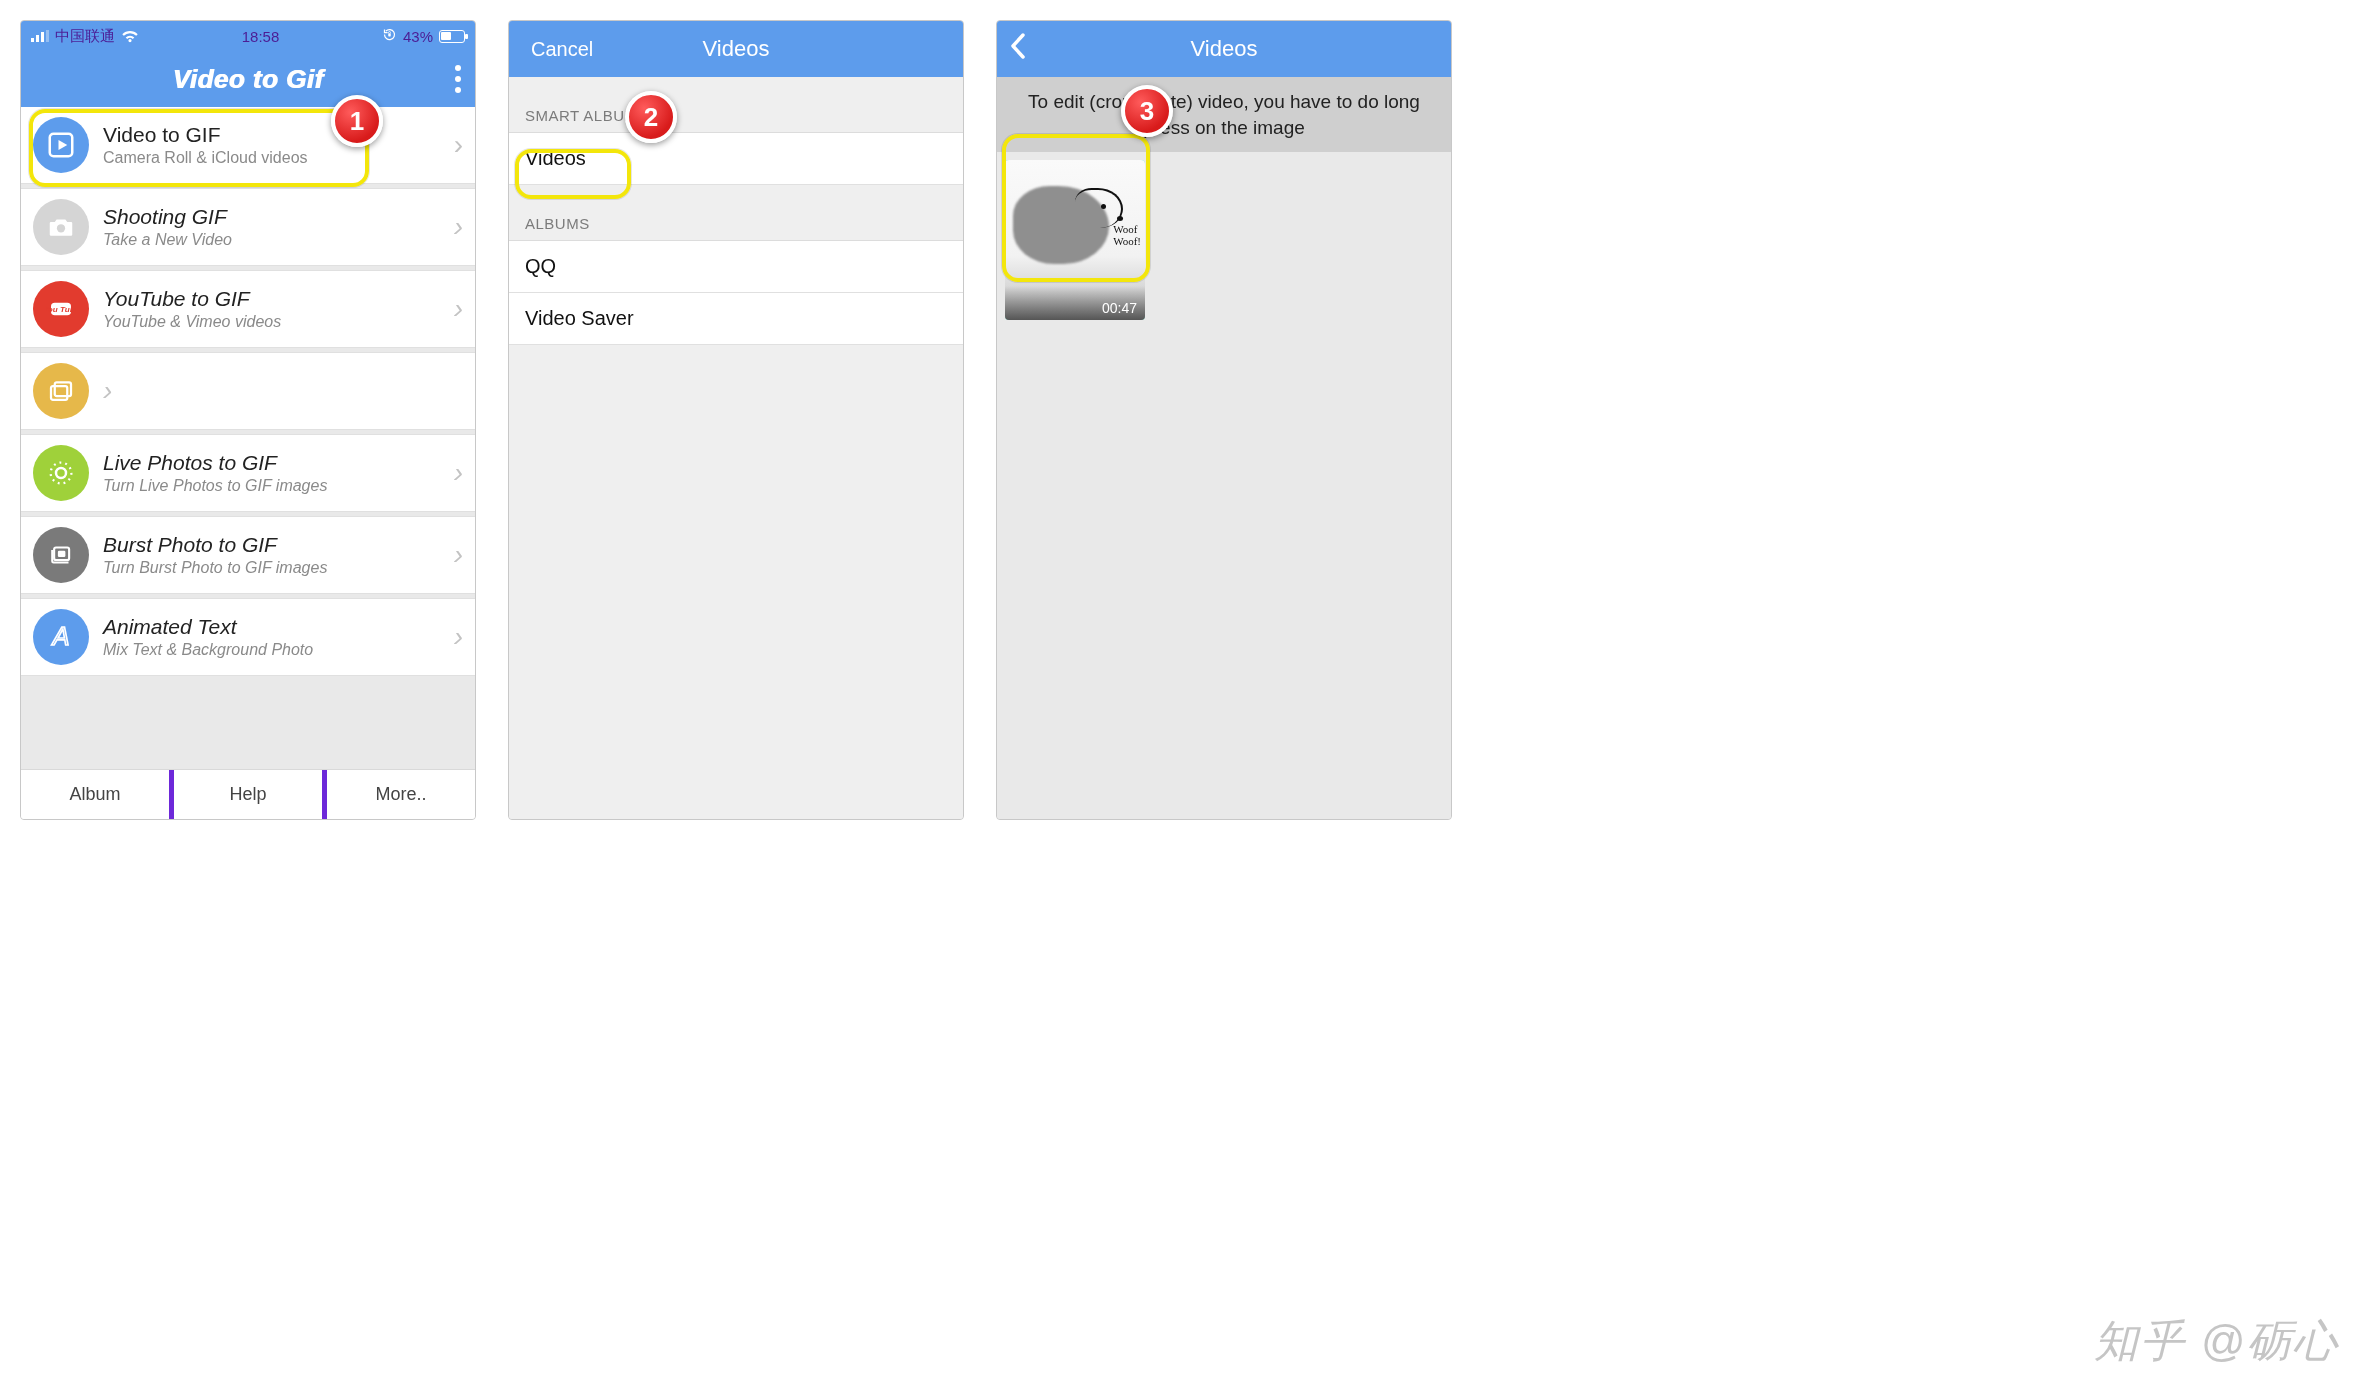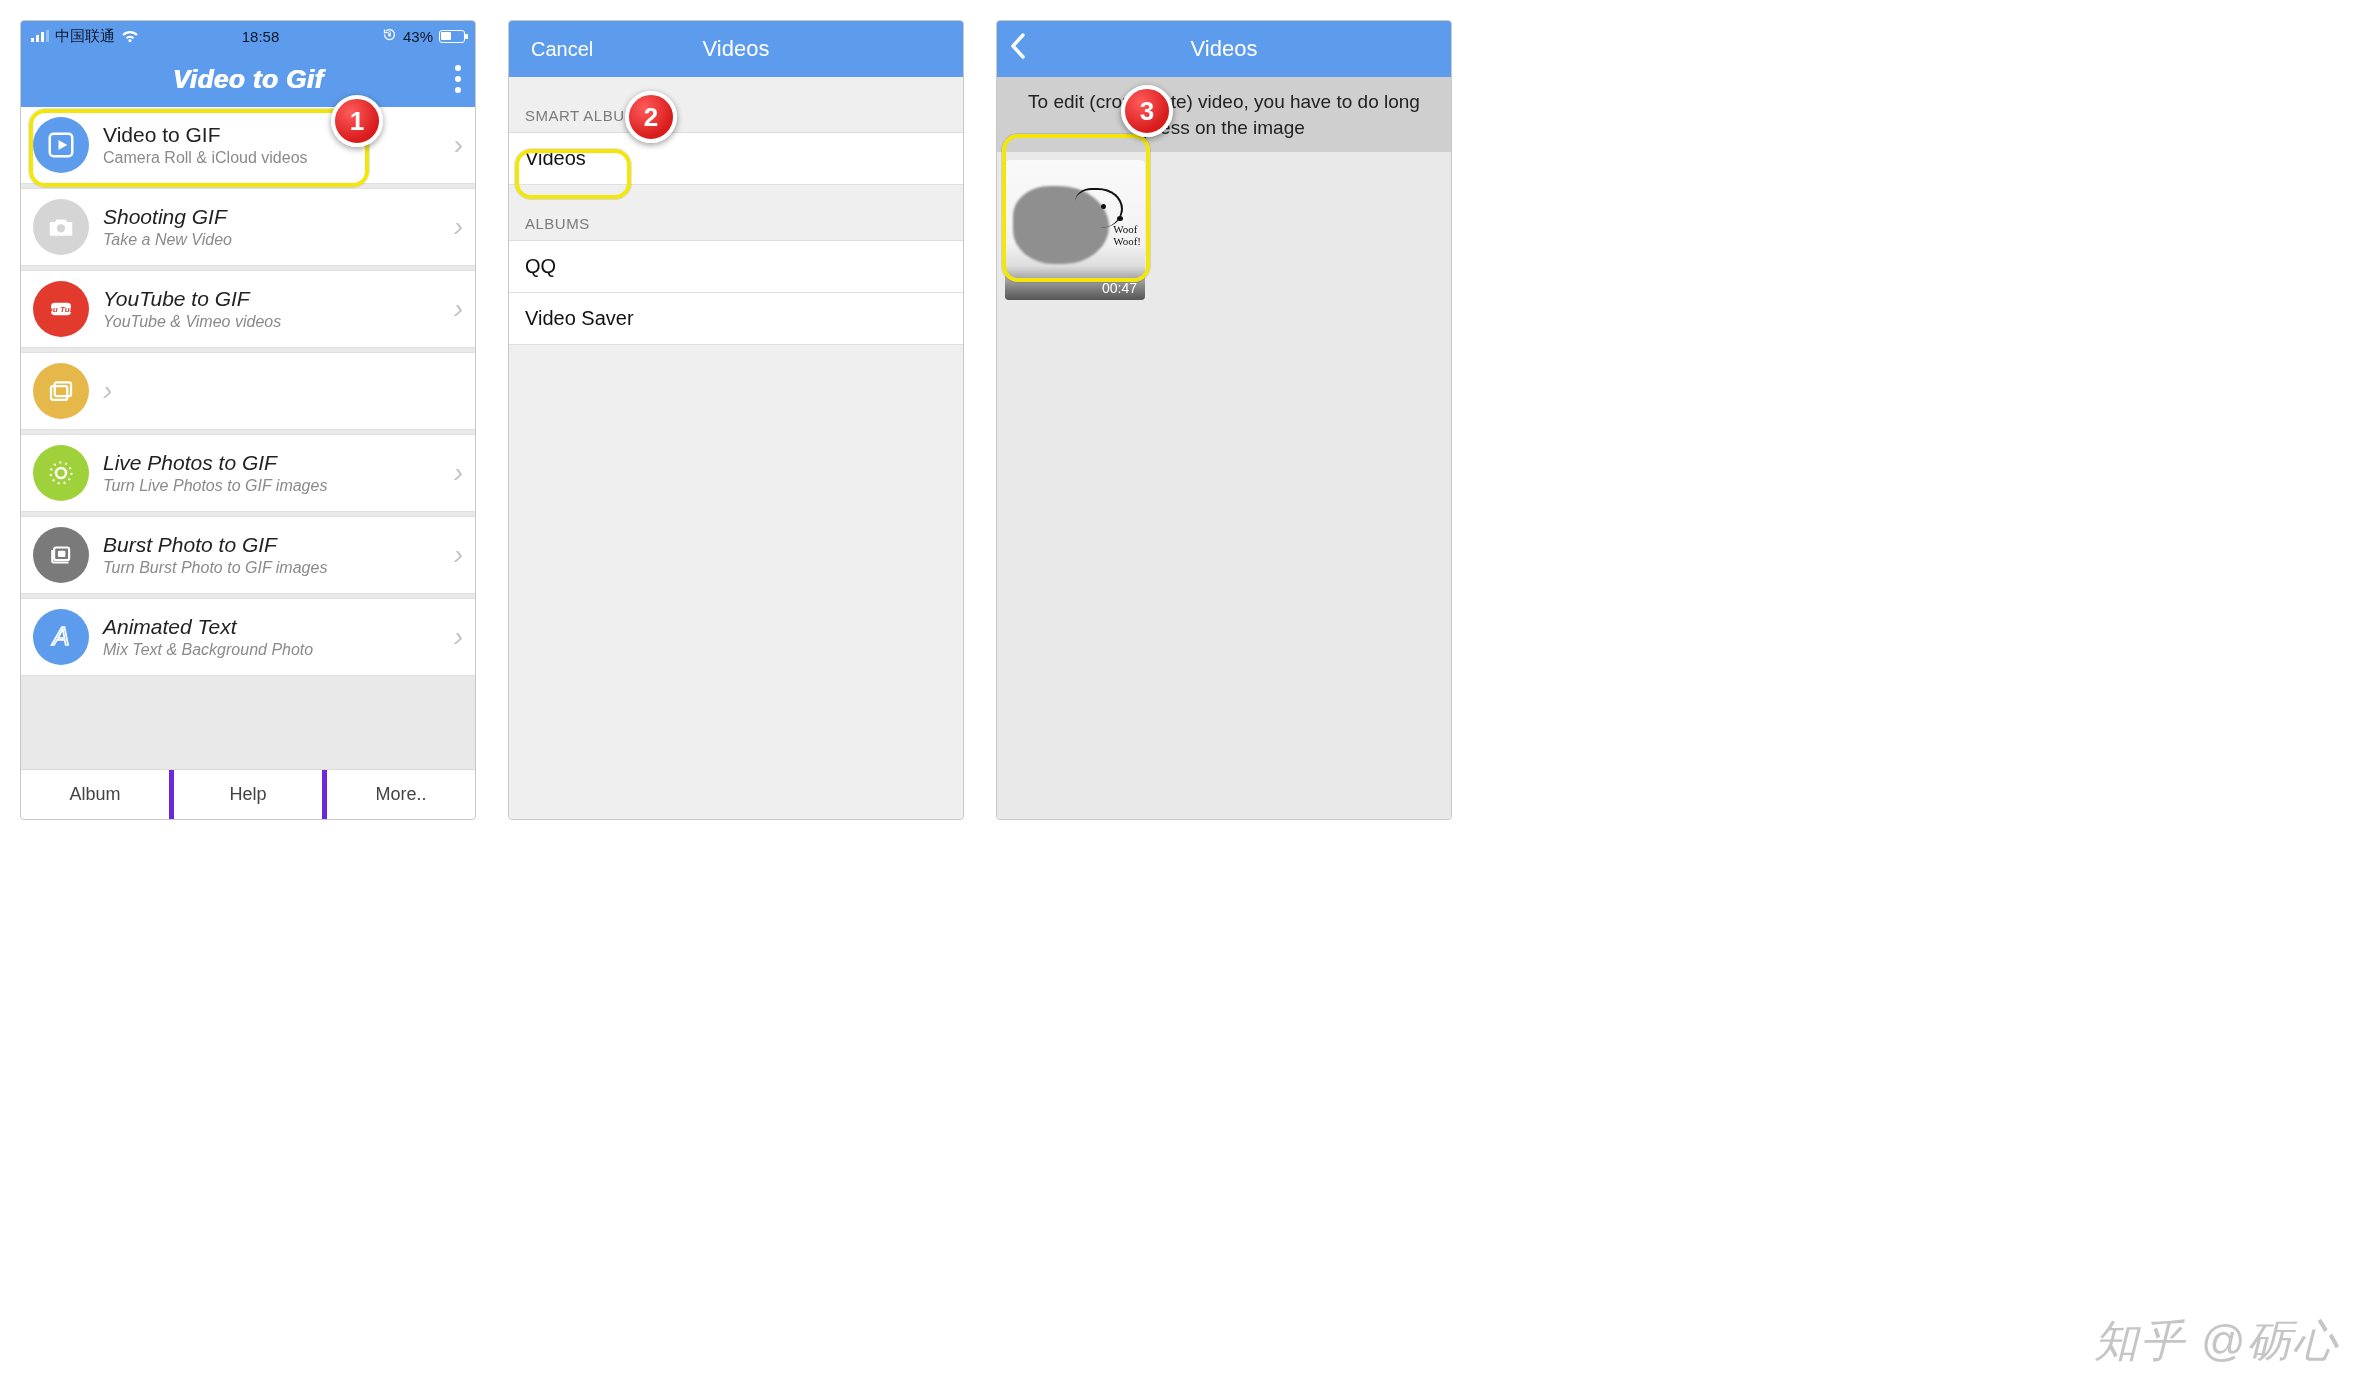--- a/index.html
+++ b/index.html
@@ -24,21 +24,21 @@
     overflow: hidden;
     position: relative;
     display: flex;
     flex-direction: column;
   }
 
   
   .status-bar {
     height: 30px;
     background: #5d9cec;
-    color: #0f172a;
+    color: #4c1d95;
     font-size: 15px;
     display: flex;
     align-items: center;
     justify-content: space-between;
     padding: 0 10px;
   }
   .status-left, .status-right { display: flex; align-items: center; gap: 6px; }
   .sig-bars { display:flex; align-items:flex-end; gap:2px; height:12px; }
   .sig-bars span { width:3px; background:#fff; }
   .sig-bars span:nth-child(1){height:4px}
@@ -144,21 +144,21 @@
     border-bottom:1px solid #e0e0e0;
   }
 
   
   .hint-banner {
     background:#cfcfcf; color:#222; font-size:19px;
     padding:12px 14px; text-align:center; line-height:1.35;
   }
   .thumb-grid { padding:8px; display:flex; flex-wrap:wrap; gap:8px; background:#e9e9e9; flex:1;}
   .thumb {
-    width:140px; height:140px; position:relative; background:#5eead4;
+    width:140px; height:160px; position:relative; background:#5eead4;
     border-radius:4px; overflow:hidden;
   }
   .thumb .sketch {
     position:absolute; inset:0;
     background: linear-gradient(180deg,#fafafa 0%, #f2f2f2 60%, #bdbdbd 100%);
   }
   .thumb .shadow-blob {
     position:absolute; left:8px; top:26px; width:96px; height:78px;
     background:#8f8f8f; border-radius:40% 55% 50% 45%;
     filter: blur(1px);

